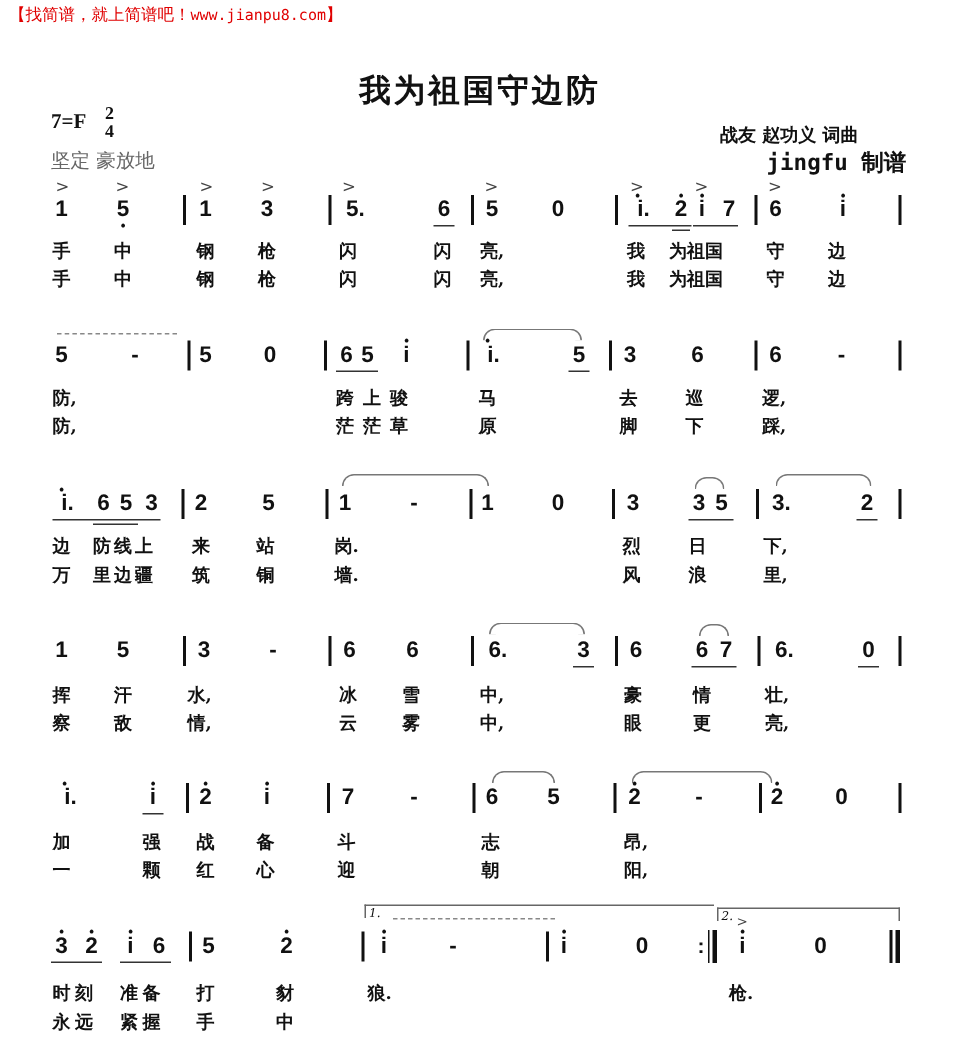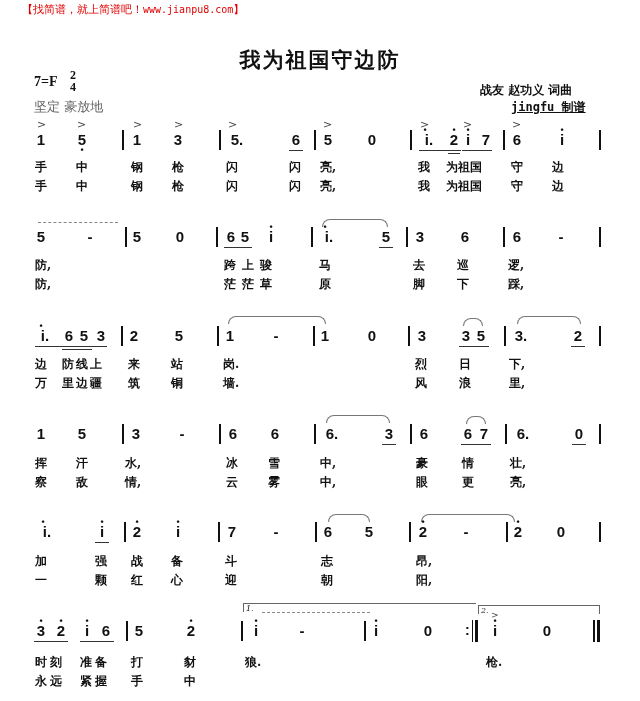--- a/index.html
+++ b/index.html
@@ -1,25 +1,25 @@
 <!DOCTYPE html>
 <html><head>
 <meta charset="utf-8">
 <style>
   html, body { margin:0; padding:0; background:#ffffff; }
   body { width:640px; height:701px; position:relative; overflow:hidden; font-family:"DejaVu Sans", sans-serif; color:#111; }
   .abs { position:absolute; }
-  .banner { left:22px; top:2px; font-size:11px; color:#e00000; font-family:"DejaVu Sans", sans-serif; letter-spacing:0px; white-space:nowrap; }
+  .banner { left:6px; top:2px; font-size:11px; color:#e00000; font-family:"DejaVu Sans", sans-serif; letter-spacing:0px; white-space:nowrap; }
   .banner .url { font-family:"DejaVu Sans Mono", monospace; font-size:10px; }
   .title { left:0; width:640px; top:46px; text-align:center; font-family:"DejaVu Serif", serif; font-size:21px; font-weight:bold; letter-spacing:2px; }
   .key { left:34px; top:74px; font-family:"Liberation Serif", serif; font-size:14px; font-weight:bold; }
   .frac { position:absolute; left:70px; top:69px; font-family:"Liberation Serif", serif; font-size:12px; font-weight:bold; text-align:center; line-height:12px; }
   .tempo { left:34px; top:98px; font-size:13px; color:#666; font-family:"DejaVu Serif", serif; }
   .credit1 { left:480px; top:82px; font-size:12px; font-weight:bold; font-family:"DejaVu Serif", serif; white-space:nowrap; }
-  .credit2 { left:511px; top:99px; font-size:12px; font-weight:bold; font-family:"DejaVu Sans Mono", monospace; white-space:nowrap;text-decoration:underline; }
+  .credit2 { left:511px; top:99px; font-size:15px; font-weight:bold; font-family:"DejaVu Sans Mono", monospace; white-space:nowrap; }
 
   .note { position:absolute; font-family:"Liberation Sans", sans-serif; font-weight:bold; font-size:15px; line-height:16px; text-align:center; width:12px; }
   .note .dot-up { position:absolute; top:-5px; left:0; width:12px; text-align:center; font-size:9px; line-height:6px; }
   .note .dot-dn { position:absolute; top:15px; left:0; width:12px; text-align:center; font-size:9px; line-height:6px; }
   .acc { position:absolute; font-size:11px; color:#444; font-family:"DejaVu Sans", sans-serif; }
   .bar { position:absolute; width:2px; height:20px; background:#111; }
   .bar-thick { position:absolute; width:3px; height:22px; background:#111; }
   .ul { position:absolute; height:1px; background:#333; }
   .slur { position:absolute; border:1px solid #777; border-bottom:none; border-radius:10px 10px 0 0; height:7px; }
   .lyric { position:absolute; font-family:"DejaVu Serif", serif; font-weight:bold; font-size:12px; white-space:nowrap; }

